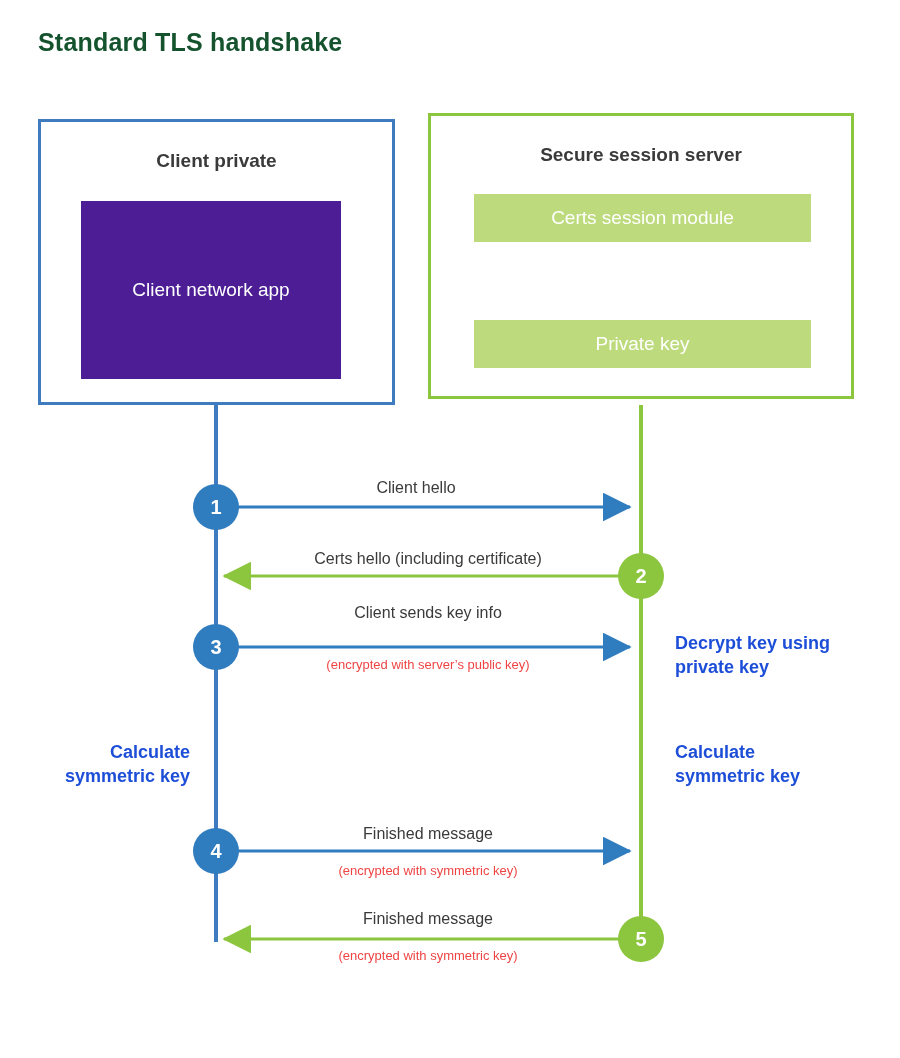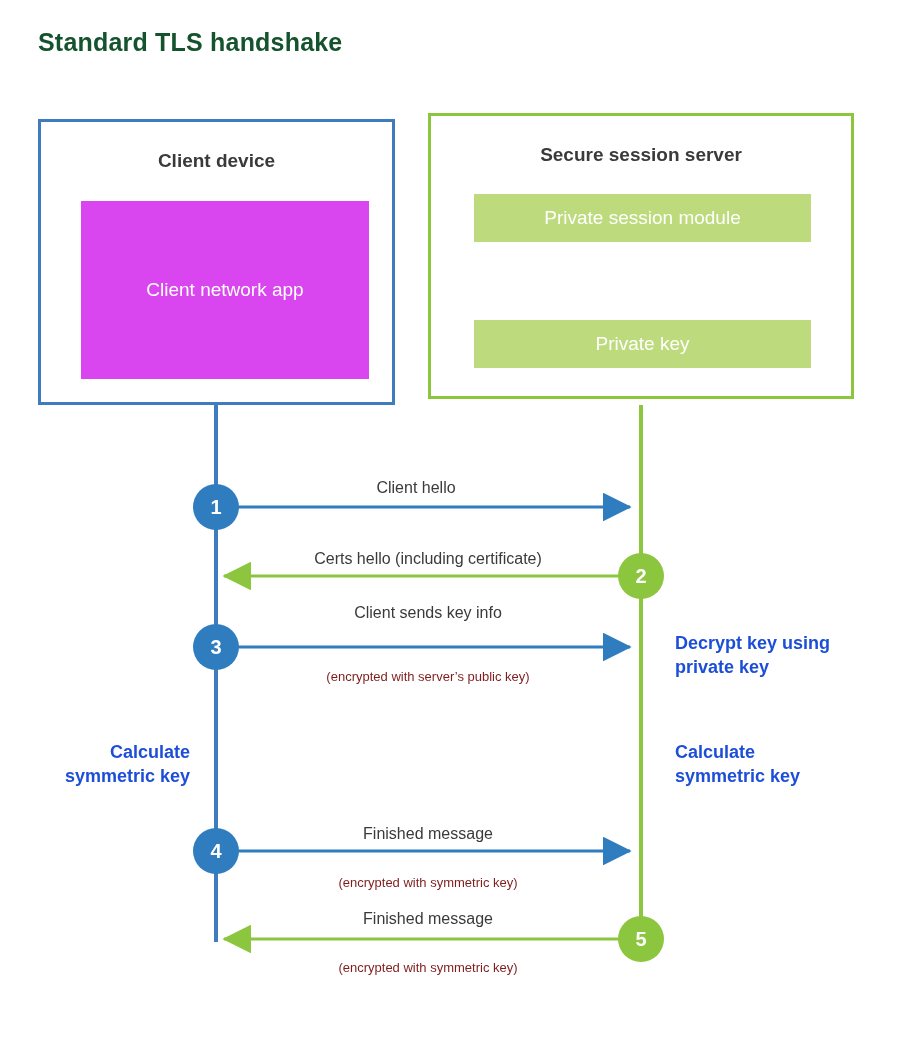--- a/index.html
+++ b/index.html
@@ -62,23 +62,23 @@
     font-size: 19px;
     font-weight: bold;
     color: #3a3a3a;
   }
 
   
   #client-app-block {
     position: absolute;
     left: 40px;
     top: 79px;
-    width: 288px;
+    width: 260px;
     height: 178px;
-    background: #d946ef;
+    background: #4c1d95;
     color: #ffffff;
     font-size: 19px;
     font-weight: 300;
     display: flex;
     align-items: center;
     justify-content: center;
     text-align: center;
     line-height: 1.35;
   }
 
@@ -145,25 +145,24 @@
     position: absolute;
     text-align: center;
     color: #3a3a3a;
     font-size: 16px;
     font-weight: 400;
     white-space: nowrap;
   }
   .msg-sub {
     position: absolute;
     text-align: center;
-    color: #7f1d1d;
+    color: #ef4444;
     font-size: 13px;
     font-weight: 400;
     white-space: nowrap;
-    margin-top: 12px;
   }
 
   #msg-1-label { left: 214px; width: 404px; top: 479px; }
   #msg-2-label { left: 226px; width: 404px; top: 550px; }
   #msg-3-label { left: 226px; width: 404px; top: 604px; }
   #msg-3-sub   { left: 226px; width: 404px; top: 657px; }
   #msg-4-label { left: 226px; width: 404px; top: 825px; }
   #msg-4-sub   { left: 226px; width: 404px; top: 863px; }
   #msg-5-label { left: 226px; width: 404px; top: 910px; }
   #msg-5-sub   { left: 226px; width: 404px; top: 948px; }
@@ -200,27 +199,27 @@
   <line x1="228" y1="647" x2="630" y2="647" stroke="#2f7cbf" stroke-width="3.2" marker-end="url(#arrow-blue-r)"></line>
 
   <line x1="228" y1="851" x2="630" y2="851" stroke="#2f7cbf" stroke-width="3.2" marker-end="url(#arrow-blue-r)"></line>
 
   <line x1="626" y1="939" x2="224" y2="939" stroke="#8cc63e" stroke-width="3.2" marker-end="url(#arrow-green-l)"></line>
 </svg>
 
 <div id="page-title">Standard TLS handshake</div>
 
 <div id="client-box" class="party-box">
-  <div class="party-title">Client device</div>
+  <div class="party-title">Client private</div>
   <div id="client-app-block">Client network app</div>
 </div>
 
 <div id="server-box" class="party-box">
   <div class="party-title">Secure session server</div>
-  <div id="server-block-0" class="server-block">Private session module</div>
+  <div id="server-block-0" class="server-block">Certs session module</div>
   <div id="server-block-2" class="server-block">Private key</div>
 </div>
 
 <div id="client-lifeline" class="lifeline"></div>
 <div id="server-lifeline" class="lifeline"></div>
 
 <div id="msg-1-label" class="msg-label">Client hello</div>
 
 <div id="msg-2-label" class="msg-label">Certs hello (including certificate)</div>
 

